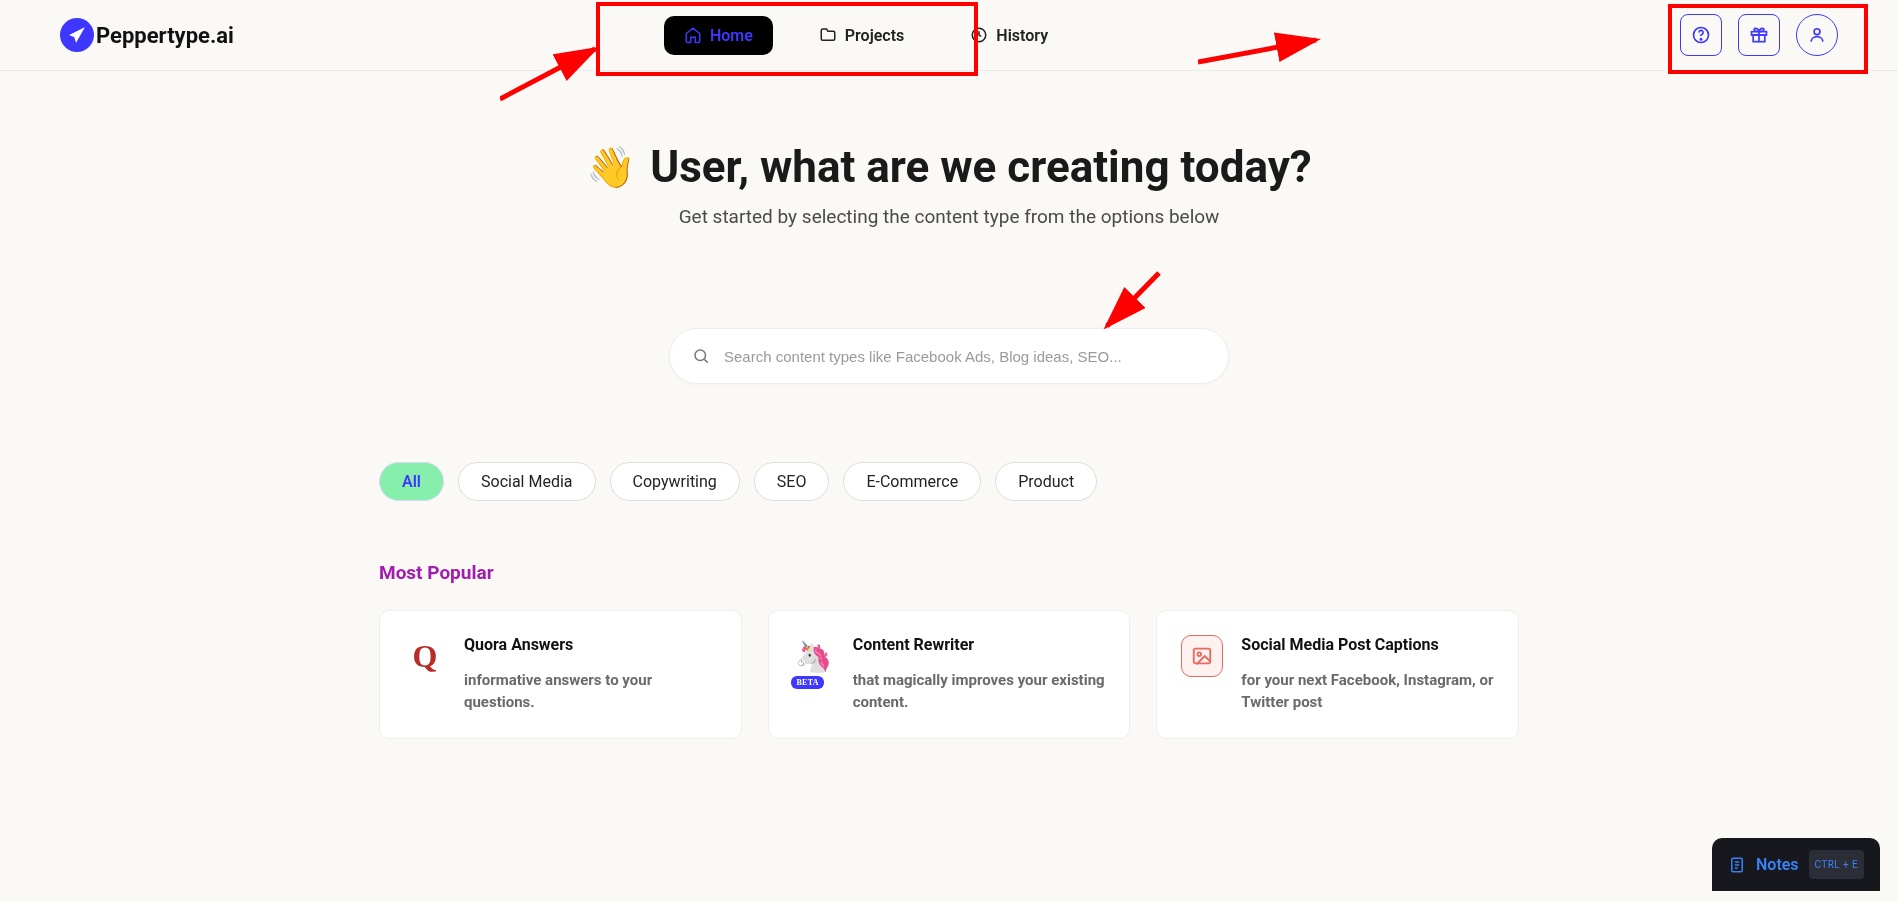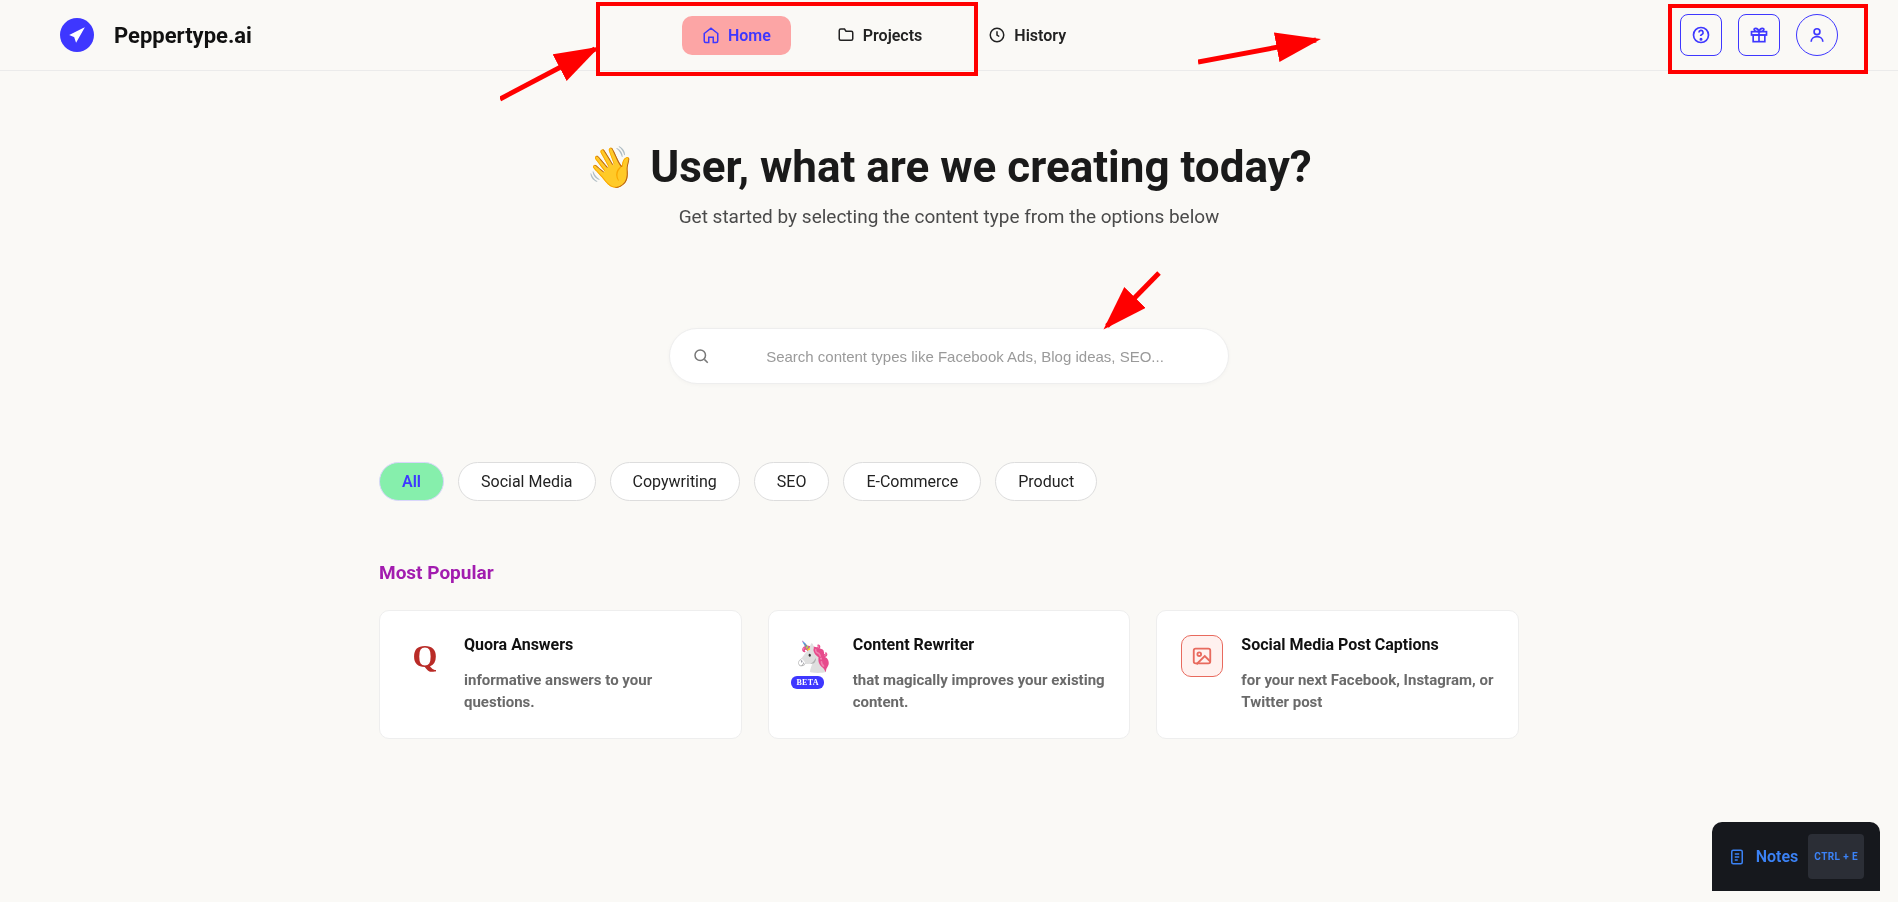--- a/index.html
+++ b/index.html
@@ -15,21 +15,21 @@
     display: flex;
     align-items: center;
     padding: 14px 60px 14px 60px;
     border-bottom: 1px solid #ebebeb;
     background: #faf9f6;
     position: relative;
   }
   .brand {
     display: flex;
     align-items: center;
-    gap: 20px;
+    gap: 2px;
     justify-content: space-between;
   }
   .brand-logo {
     width: 34px; height: 34px;
     background: #3e37ff;
     border-radius: 50%;
     display: flex; align-items: center; justify-content: center;
   }
   .brand-logo svg { width: 18px; height: 18px; }
   .brand-name { font-size: 22px; font-weight: 700; color: #111; }
@@ -44,21 +44,21 @@
     align-items: center;
     gap: 8px;
     padding: 10px 20px;
     border-radius: 10px;
     font-size: 16px;
     font-weight: 600;
     color: #222;
     cursor: pointer;
   }
   .nav-item.active {
-    background: #fca5a5;
+    background: #000000;
     color: #3e37ff;
   }
   .nav-item svg { width: 18px; height: 18px; }
   .header-actions {
     margin-left: auto;
     display: flex;
     align-items: center;
     gap: 16px;
   }
   .icon-btn {
@@ -136,21 +136,20 @@
     gap: 14px;
   }
   .search svg { width: 18px; height: 18px; color: #777; flex-shrink:0; }
   .search input {
     border: none;
     outline: none;
     font-size: 15px;
     flex: 1;
     background: transparent;
     color: #333;
-    text-align: center;
   }
   .search input::placeholder { color: #9a9a9a; }
 
   .chips {
     margin: 78px 0 0 130px;
     display: flex;
     gap: 14px;
   }
   .chip {
     padding: 9px 22px;
@@ -227,22 +226,22 @@
     align-items: center;
     gap: 10px;
     font-size: 16px;
     font-weight: 600;
     cursor: pointer;
   }
   .notes .kbd {
     background: #2b2e36;
     border-radius: 4px;
     font-size: 10px;
-    font-weight: 700;
-    padding: 17px 6px;
+    font-weight: 400;
+    padding: 9px 6px;
     letter-spacing: .4px;
   }
   .notes svg { width:18px; height:18px; }
 </style>
 </head>
 <body>
 
 <header class="header">
   <div class="brand">
     <div class="brand-logo">

